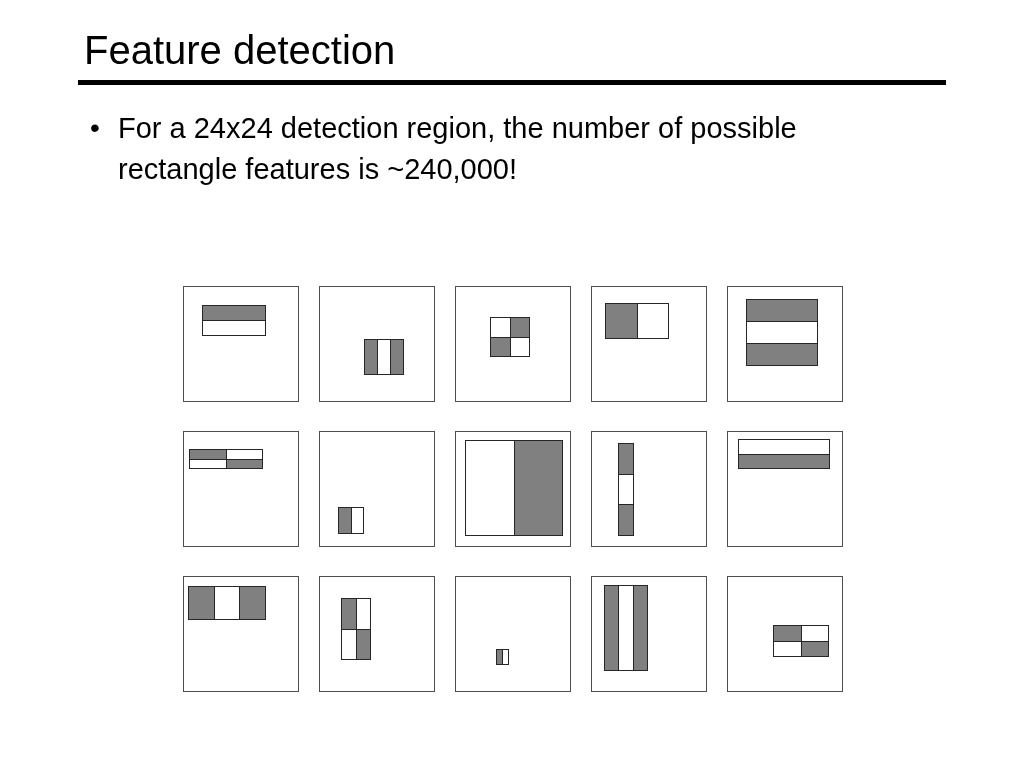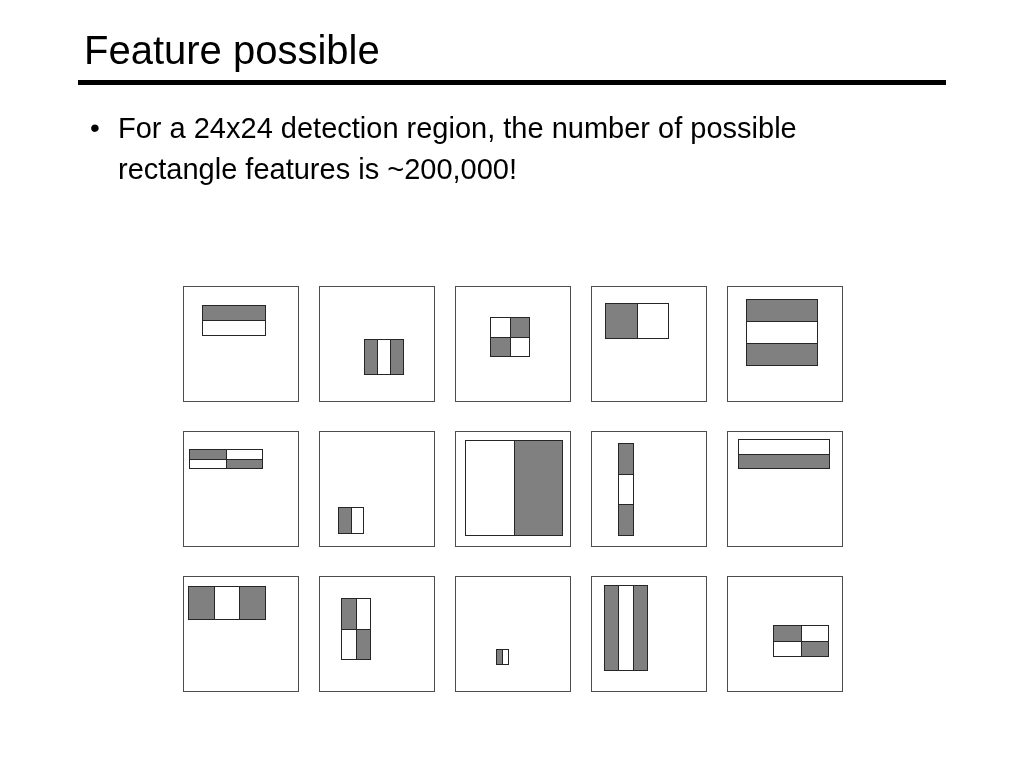--- a/index.html
+++ b/index.html
@@ -120,28 +120,28 @@
   .haar.horiz > .band + .band { border-top: 1px solid #262626; }
   .haar.quad > .qrow + .qrow { border-top: 1px solid #262626; }
   .haar .qrow > .qcell + .qcell { border-left: 1px solid #262626; }
 </style>
 </head>
 <body>
 
 <div class="slide">
 
   <div class="title-block">
-    <h1 class="slide-title">Feature possible</h1>
+    <h1 class="slide-title">Feature detection</h1>
     <div class="title-rule"></div>
   </div>
 
   <div class="bullet-list">
     <div class="bullet-row">
       <span class="bullet-marker">•</span>
-      <span class="bullet-text">For a 24x24 detection region, the number of possible rectangle features is ~200,000!</span>
+      <span class="bullet-text">For a 24x24 detection region, the number of possible rectangle features is ~240,000!</span>
     </div>
   </div>
 
   <div class="feature-grid">
       <div class="feature-cell">
         <div class="haar horiz" style="left: 18px; top: 18px; width: 64px; height: 31px;">
           <div class="band fill-gray"></div>
           <div class="band fill-white"></div>
         </div>
       </div>

